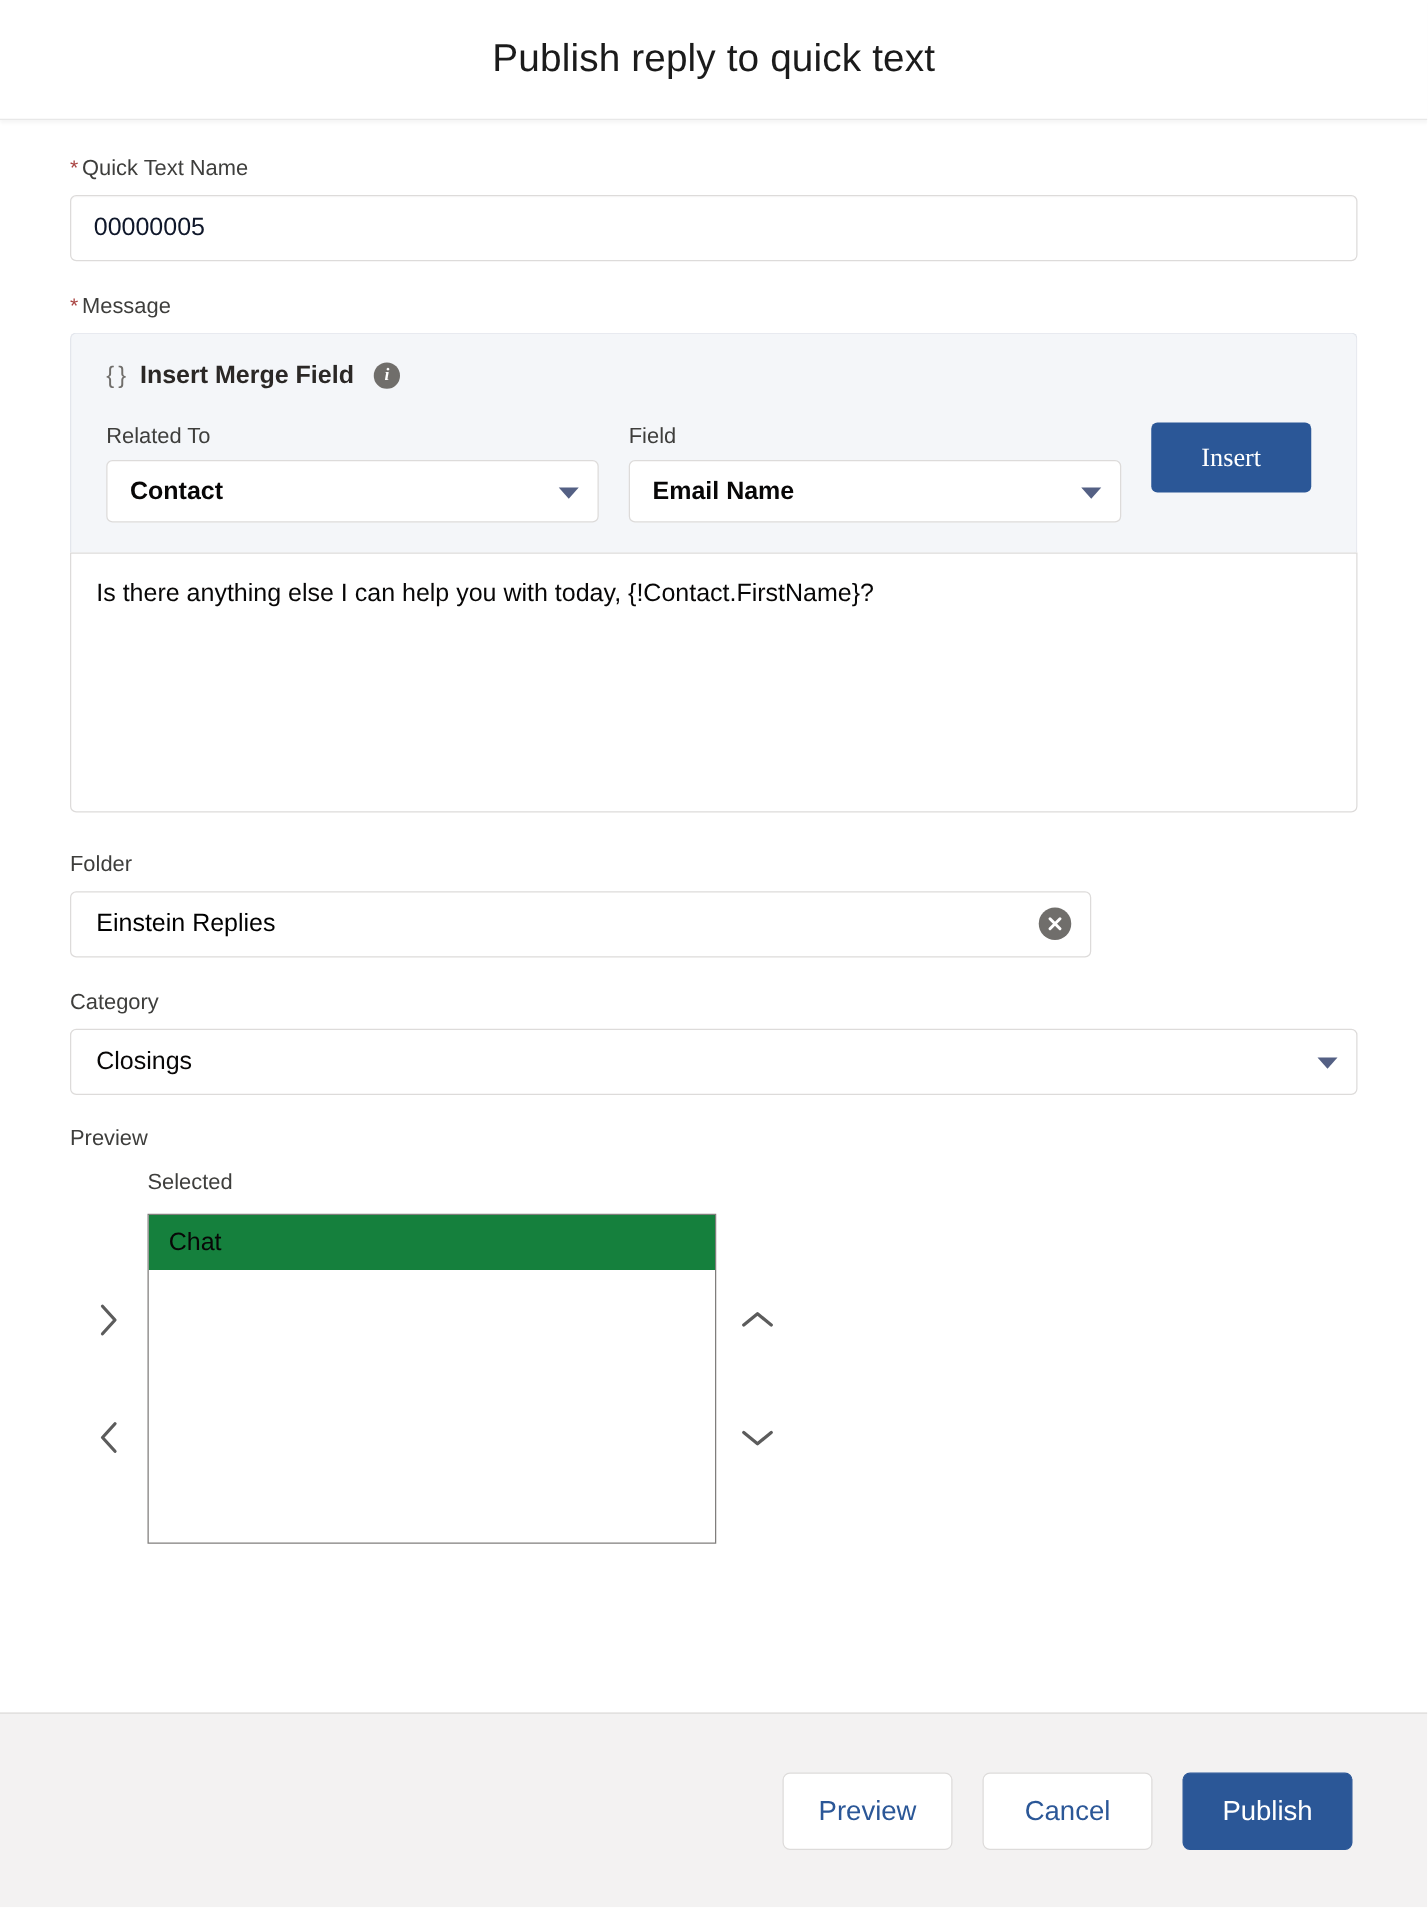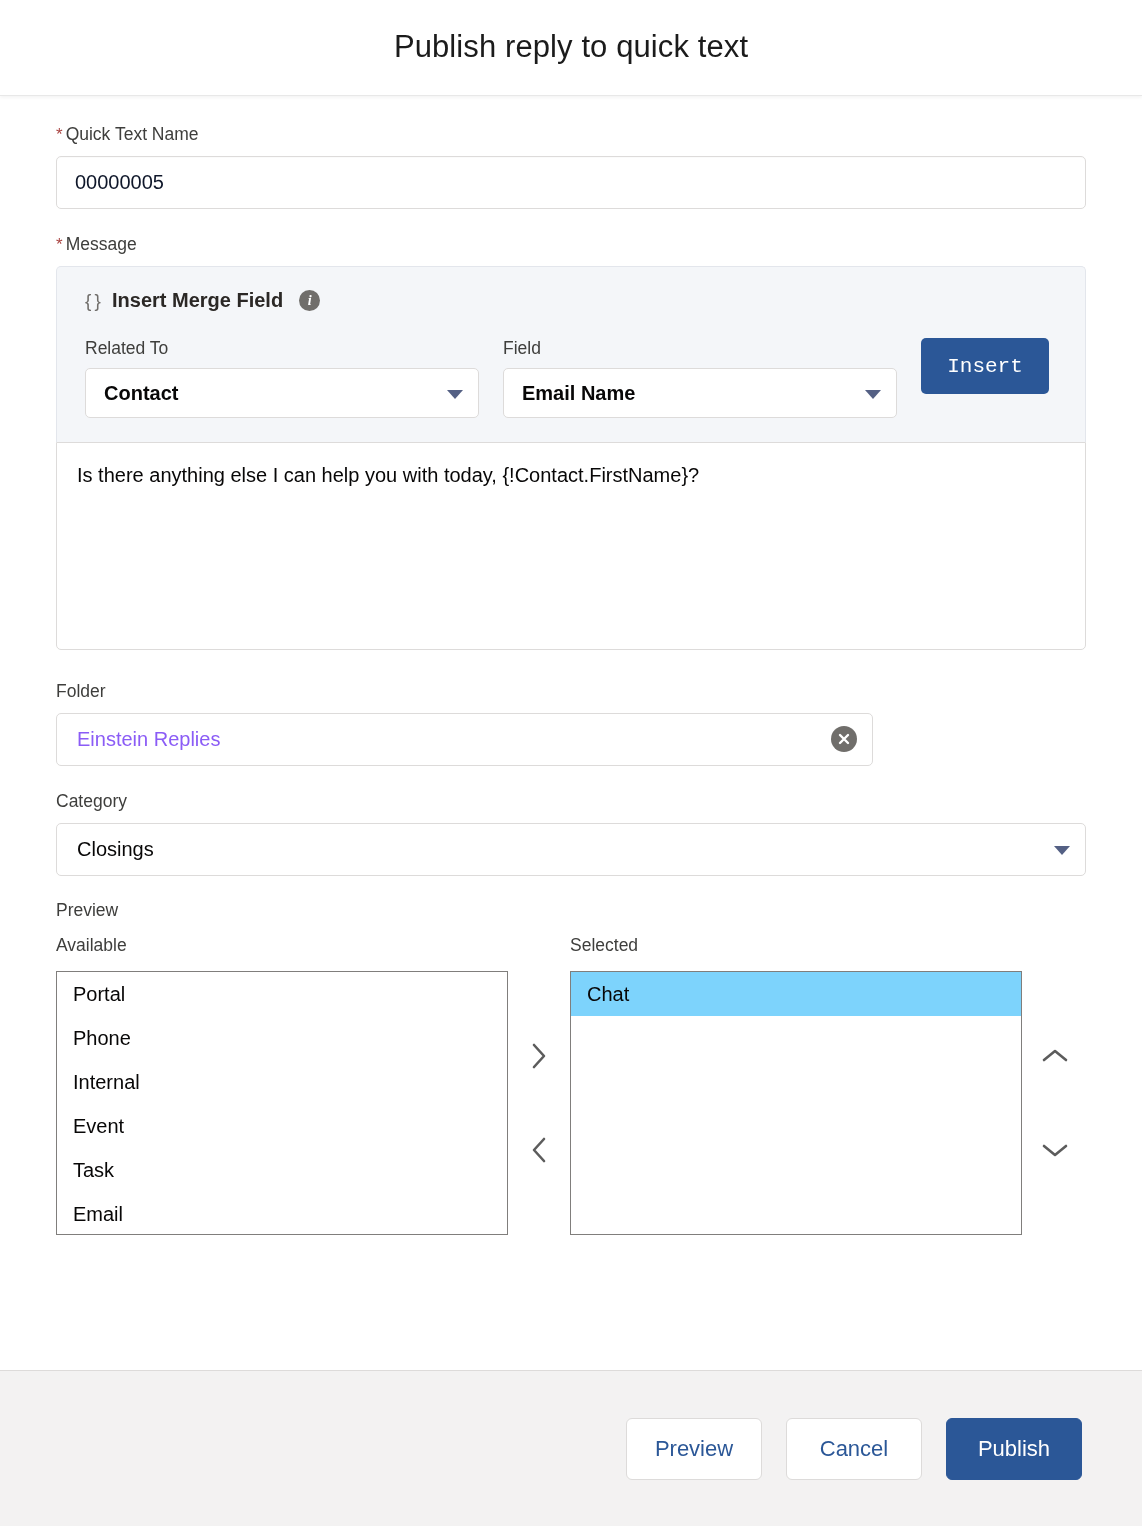--- a/index.html
+++ b/index.html
@@ -163,21 +163,21 @@
 
   .insert-btn {
     height: 56px;
     min-width: 128px;
     padding: 0 26px;
     background: #2b5797;
     color: #ffffff;
     border: none;
     border-radius: 5px;
     font-size: 21px;
-    font-family: Liberation Mono, monospace;
+    font-family: Liberation Serif, serif;
     cursor: pointer;
     margin-bottom: -3px;
   }
 
   .message-area {
     width: 100%;
     height: 208px;
     border: 1px solid #dddbda;
     border-radius: 0 0 5px 5px;
     background: #ffffff;
@@ -195,21 +195,21 @@
   .folder-row { display: flex; gap: 14px; align-items: stretch; }
   .folder-input-wrap { position: relative; flex: 0 0 817px; }
   .folder-input {
     width: 100%;
     height: 53px;
     border: 1px solid #dddbda;
     border-radius: 5px;
     background: #ffffff;
     padding: 0 58px 0 20px;
     font-size: 20px;
-    color: #8b5cf6;
+    color: #000000;
     font-family: "Liberation Sans", sans-serif;
     outline: none;
   }
   .clear-icon {
     position: absolute;
     right: 16px; top: 50%;
     margin-top: -13px;
     width: 26px; height: 26px;
     border-radius: 50%;
     background: #706e6b;
@@ -270,21 +270,21 @@
   }
   .list-item {
     font-size: 20px;
     color: #080707;
     padding: 10px 16px;
     line-height: 1.2;
     cursor: pointer;
     user-select: none;
   }
   .list-item.selected {
-    background: #7dd3fc;
+    background: #15803d;
   }
 
   .arrow-col {
     width: 62px;
     display: flex;
     flex-direction: column;
     align-items: center;
     justify-content: center;
     gap: 54px;
     padding-top: 36px;
@@ -422,31 +422,20 @@
       <div class="category-box">Closings</div>
       <span class="caret"></span>
     </div>
 
     <div class="gap-24"></div>
 
     
     <span class="channel-label">Preview</span>
 
     <div class="dual-wrap">
-      <div class="dual-col">
-        <div class="dual-col-head">Available</div>
-        <div class="listbox" id="available-list">
-            <div class="list-item">Portal</div>
-            <div class="list-item">Phone</div>
-            <div class="list-item">Internal</div>
-            <div class="list-item">Event</div>
-            <div class="list-item">Task</div>
-            <div class="list-item">Email</div>
-          </div>
-      </div>
 
       <div class="arrow-col">
         <button class="arrow-btn">
           <svg width="22" height="30" viewBox="0 0 22 30" aria-hidden="true">
             <path d="M6 4 L16 15 L6 26" fill="none" stroke="#5c5c5c" stroke-width="2.6" stroke-linecap="round" stroke-linejoin="round"></path>
           </svg>
         </button>
         <button class="arrow-btn">
           <svg width="22" height="30" viewBox="0 0 22 30" aria-hidden="true">
             <path d="M16 4 L6 15 L16 26" fill="none" stroke="#5c5c5c" stroke-width="2.6" stroke-linecap="round" stroke-linejoin="round"></path>

